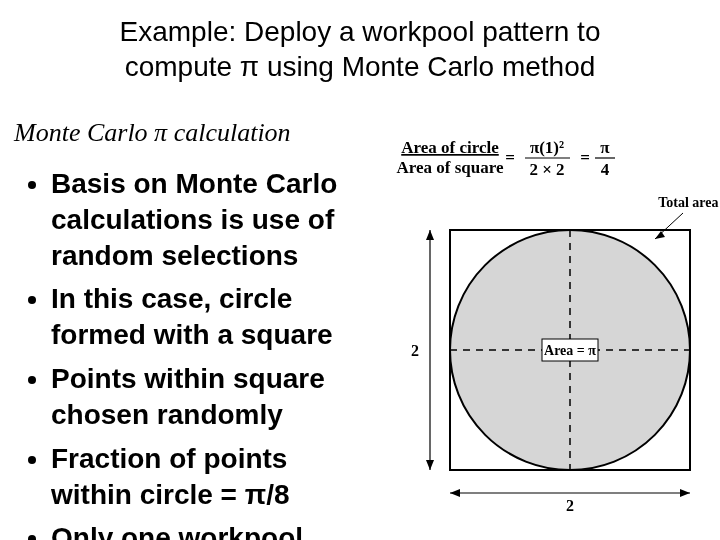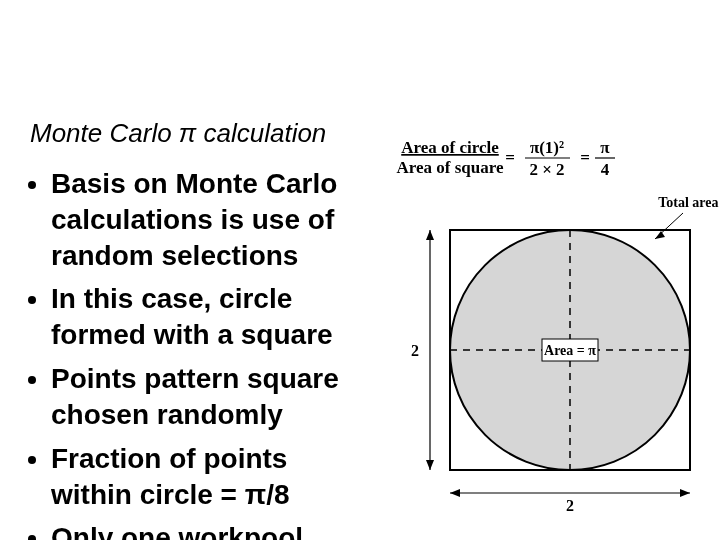--- a/index.html
+++ b/index.html
@@ -23,23 +23,24 @@
     top: 14px;
     left: 60px;
     right: 60px;
     text-align: center;
     font-size: 28px;
     line-height: 1.25;
   }
   .subtitle {
     position: absolute;
     top: 118px;
-    left: 30px;
+    left: 14px;
     font-style: italic;
     font-size: 26px;
+    font-family: Liberation Serif, serif;
   }
   .bullets {
     position: absolute;
     top: 166px;
     left: 25px;
     width: 330px;
     font-size: 28px;
     line-height: 1.28;
     font-weight: bold;
   }
@@ -62,30 +63,31 @@
     width: 100%;
     height: 100%;
   }
 </style>
 </head>
 <body>
 
 <div class="slide">
 
   <div class="title">
-    <br>
+    <span>Example: Deploy a workpool pattern to</span><br>
+    <span>compute π using Monte Carlo method</span>
   </div>
 
   <div class="subtitle">Monte Carlo π calculation</div>
 
   <div class="bullets">
     <ul>
       <li>Basis on Monte Carlo calculations is use of random selections</li>
       <li>In this case, circle formed with a square</li>
-      <li>Points pattern square chosen randomly</li>
+      <li>Points within square chosen randomly</li>
       <li>Fraction of points within circle = π/8</li>
       <li>Only one workpool used in code</li>
     </ul>
   </div>
 
   <div class="figure">
     <svg viewBox="0 0 340 380" font-family="Times New Roman, serif">
 
       <g font-size="17">
 

